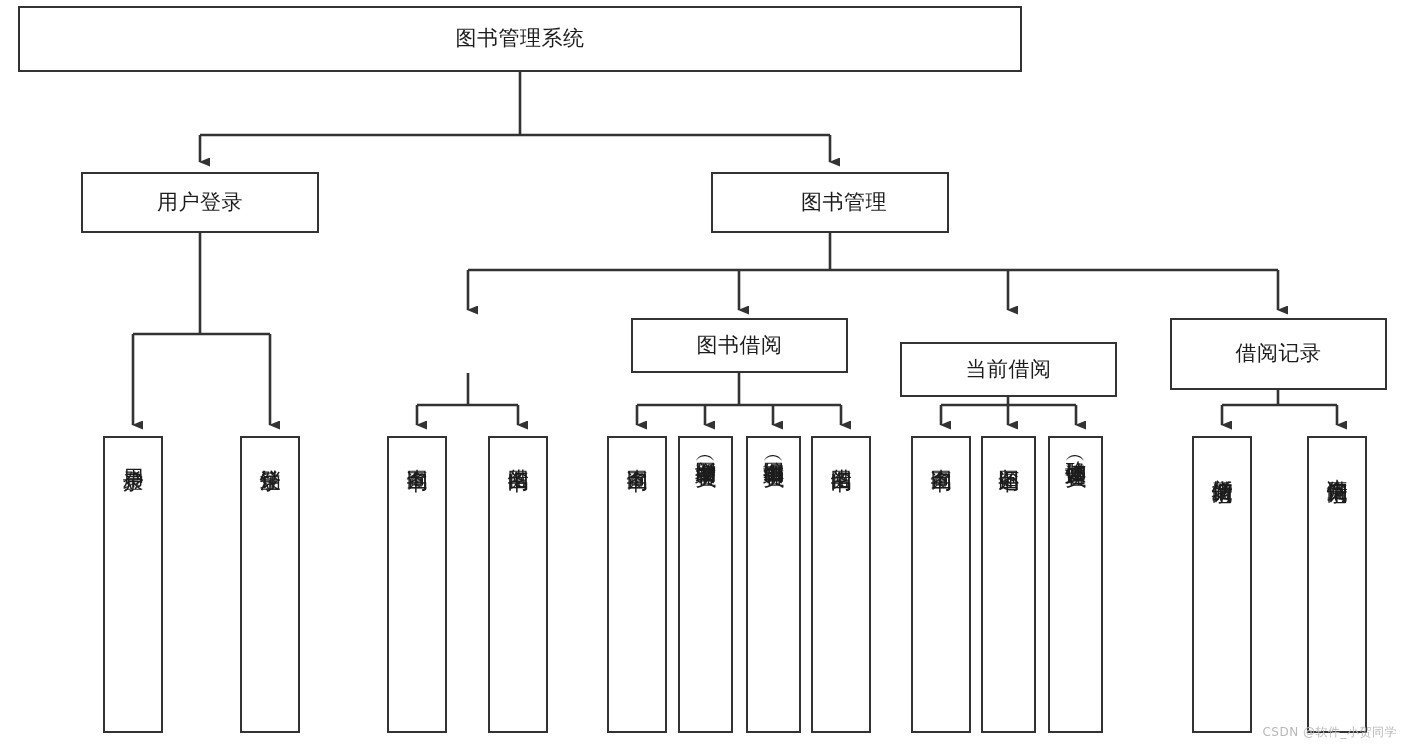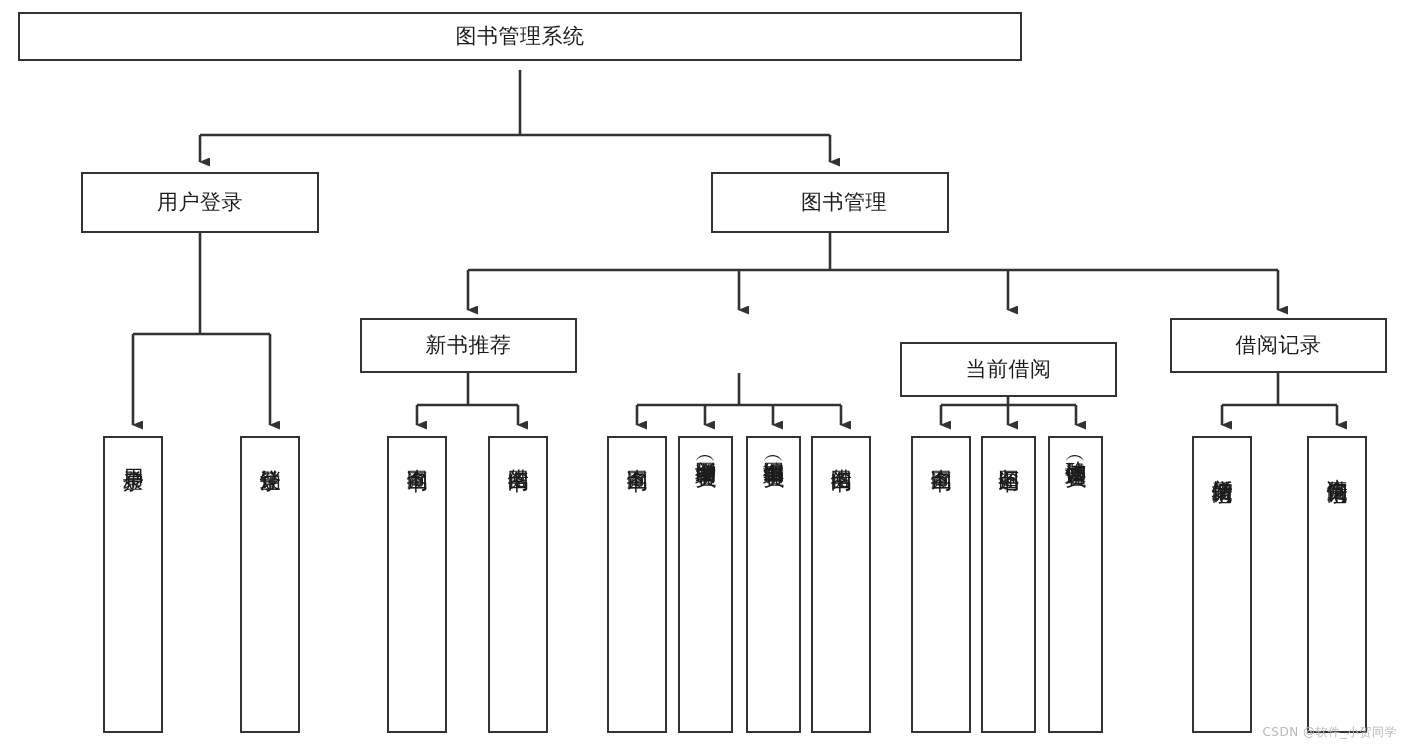--- a/index.html
+++ b/index.html
@@ -119,42 +119,42 @@
       <path d="M 1008,405 L 1008,425" marker-end="url(#arrowhead)"></path>
       <path d="M 1076,405 L 1076,425" marker-end="url(#arrowhead)"></path>
 
       <path d="M 1278,373 L 1278,405"></path>
       <path d="M 1222,405 L 1337,405"></path>
       <path d="M 1222,405 L 1222,425" marker-end="url(#arrowhead)"></path>
       <path d="M 1337,405 L 1337,425" marker-end="url(#arrowhead)"></path>
     </g>
   </svg>
 
-  <div class="node horizontal" style="left:18px; top:12px; width:1004px; height:49px;">
+  <div class="node horizontal" style="left:18px; top:6px; width:1004px; height:66px;">
     <span class="node-label">图书管理系统</span>
   </div>
 
   <div class="node horizontal" style="left:81px; top:172px; width:238px; height:61px;">
     <span class="node-label">用户登录</span>
   </div>
 
   <div class="node horizontal" style="left:711px; top:172px; width:238px; height:61px;padding-left:28px;">
     <span class="node-label">图书管理</span>
   </div>
 
-  <div class="node horizontal" style="left:360px; top:318px; width:217px; height:55px;">
-    <span class="node-label">新书推荐</span>
-  </div>
-
+
+  <div class="node horizontal" style="left:631px; top:318px; width:217px; height:55px;">
+    <span class="node-label">图书借阅</span>
+  </div>
 
   <div class="node horizontal" style="left:900px; top:318px; width:217px; height:55px;margin-top:24px;">
     <span class="node-label">当前借阅</span>
   </div>
 
-  <div class="node horizontal" style="left:1170px; top:318px; width:217px; height:55px;">
+  <div class="node horizontal" style="left:1170px; top:318px; width:217px; height:72px;">
     <span class="node-label">借阅记录</span>
   </div>
 
   <div class="node vertical" style="left:103px; top:436px; width:60px; height:297px;">
     <span class="node-label">用户登录</span>
   </div>
 
   <div class="node vertical" style="left:240px; top:436px; width:60px; height:297px;">
     <span class="node-label">注销登录</span>
   </div>

